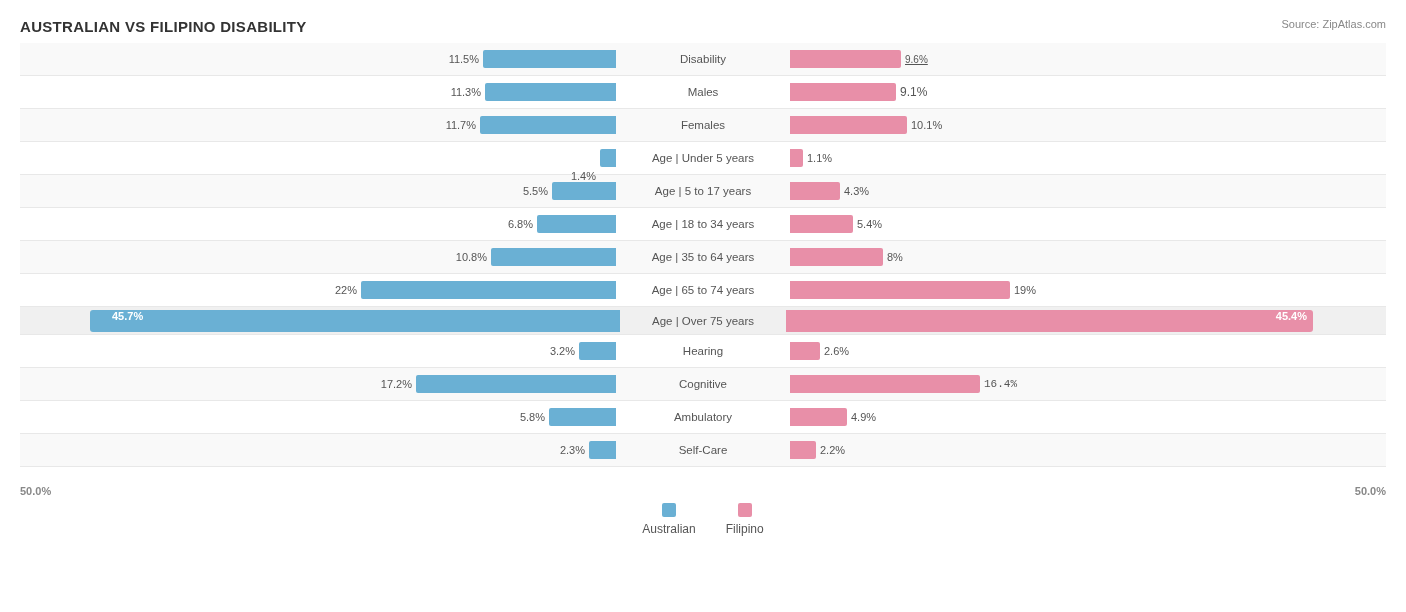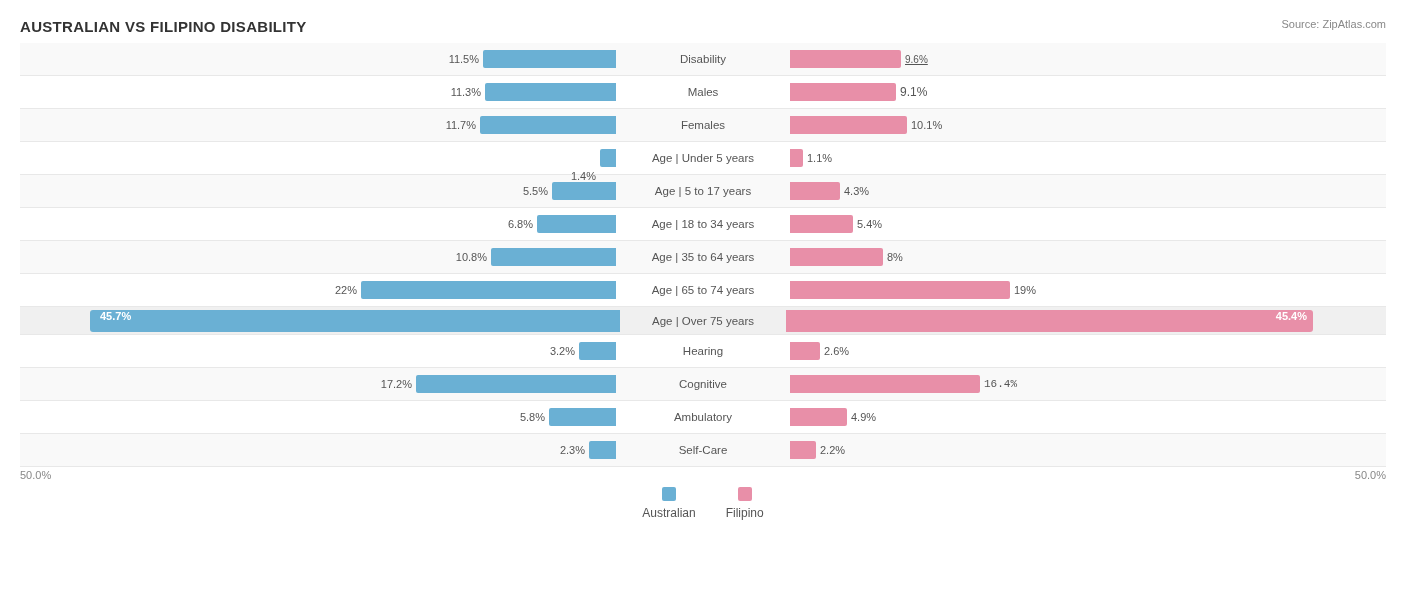--- a/index.html
+++ b/index.html
@@ -99,38 +99,39 @@
     }
     .bar-right-full {
       height: 22px;
       background: #e88fa8;
       border-radius: 0 3px 3px 0;
       position: absolute;
       left: 0;
     }
     .val-left-inside {
       position: absolute;
-      left: 10px;
+      left: 22px;
       font-size: 11px;
       color: #fff;
       font-weight: bold;
       white-space: nowrap;
     }
     .val-right-inside {
       position: absolute;
       right: 6px;
       font-size: 11px;
       color: #fff;
       font-weight: bold;
       white-space: nowrap;
     }
     .axis-row {
       display: flex;
       align-items: center;
-      margin-top: 2px;
+      margin-top: 18px;
+      font-weight: bold;
     }
     .axis-left {
       width: 620px;
       text-align: left;
       font-size: 11px;
       color: #888;
       padding-left: 0;
     }
     .axis-right {
       width: 620px;

